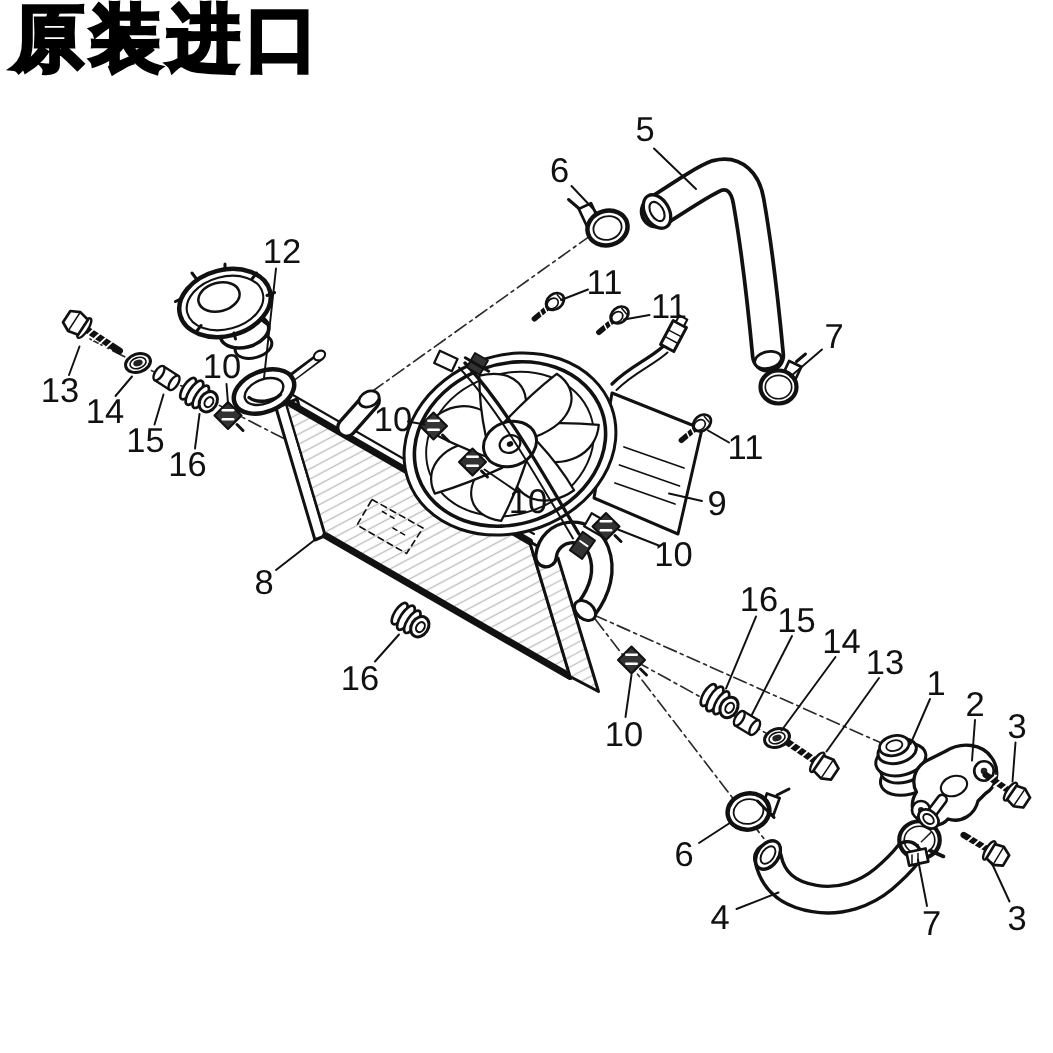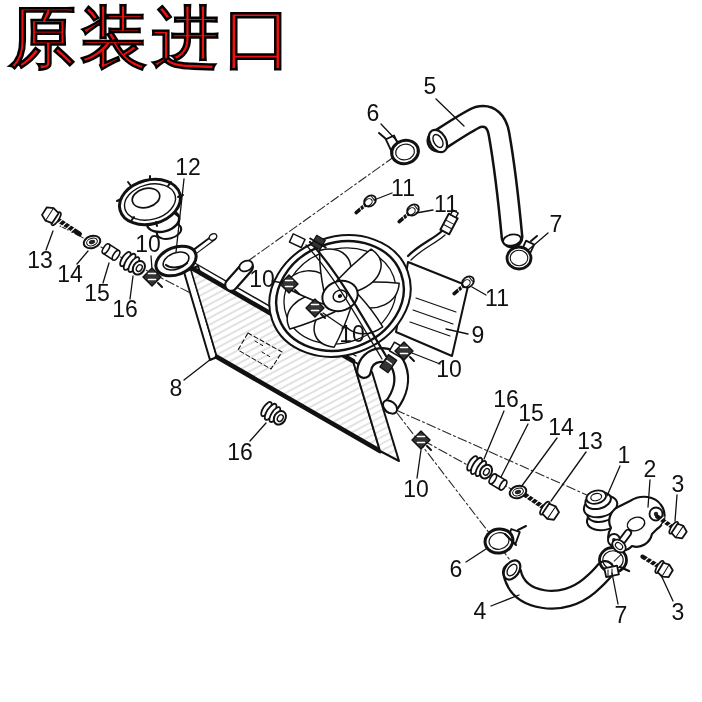--- a/index.html
+++ b/index.html
@@ -1,18 +1,18 @@
 <!DOCTYPE html>
 <html><head>
 <meta charset="utf-8">
 <style>
   html,body{margin:0;padding:0;background:#ffffff;}
   .stage{position:relative;width:702px;height:702px;background:#fff;overflow:hidden;
          font-family:"Liberation Sans", sans-serif;}
-  .banner{position:absolute;left:8px;top:2px;font-size:68px;font-weight:normal;
+  .banner{position:absolute;left:8px;top:2px;font-size:48px;font-weight:bold;
           letter-spacing:4px;line-height:1.05;white-space:nowrap;
           -webkit-text-stroke:2.5px #000;}
   svg{position:absolute;left:0;top:0;}
   svg *{stroke-linejoin:round;stroke-linecap:round;}
   .axis{stroke:#2a2a2a;stroke-width:1.1;stroke-dasharray:9 3 2 3;fill:none;}
   .ln{stroke:#111;fill:none;}
   .wh{fill:#fff;stroke:#111;}
   .leader{stroke:#111;stroke-width:1.3;}
   .callout{font-family:"Liberation Sans",sans-serif;font-size:23px;fill:#111;
            text-anchor:middle;dominant-baseline:central;}

